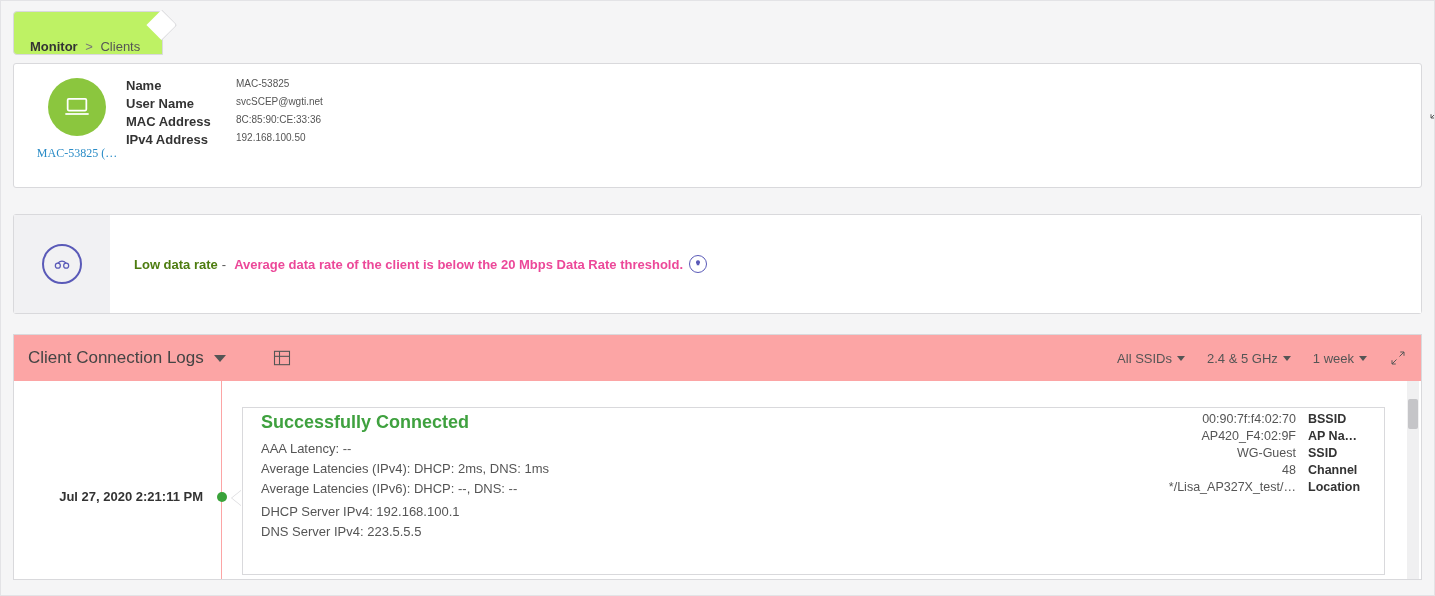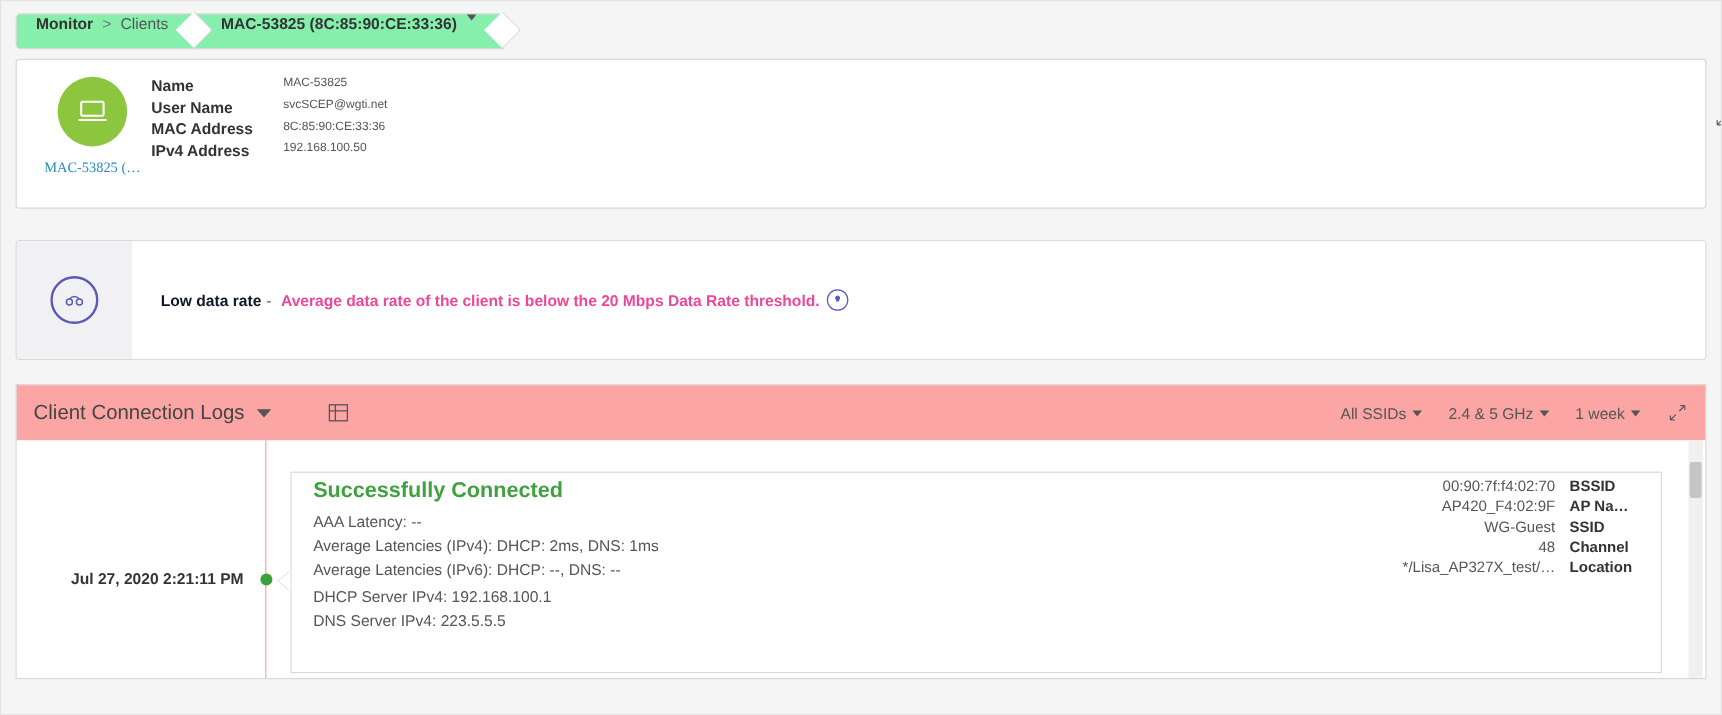--- a/index.html
+++ b/index.html
@@ -20,24 +20,24 @@
 
   
   .breadcrumb-wrap {
     display: flex;
     align-items: center;
     margin-bottom: 8px;
   }
   .crumb {
     position: relative;
     display: inline-flex;
-    align-items: flex-start;
-    height: 30px;
+    align-items: flex-end;
+    height: 44px;
     padding: 0 22px 0 16px;
-    background: #86efac;
+    background: #bef264;
     border: 1px solid #d9d9dc;
     border-radius: 4px 0 0 4px;
     font-size: 13px;
     color: #555;
     margin-right: -6px;
   }
   .crumb:first-child { z-index: 2; }
   .crumb:nth-child(2) { z-index: 1; padding-left: 26px; }
   .crumb-chevron {
     position: absolute;
@@ -128,21 +128,21 @@
     display:flex; align-items:center; justify-content:center;
   }
   .alert-icon-circle svg { width: 20px; height: 20px; }
   .alert-body {
     flex: 1;
     display: flex;
     align-items: center;
     padding: 0 24px;
     background: #fff;
   }
-  .alert-title { font-weight: 600; color: #0f172a; }
+  .alert-title { font-weight: 600; color: #4d7c0f; }
   .alert-text { color: #ec4899; font-weight: bold; }
   .bulb-circle {
     width:18px; height:18px;
     display:inline-flex; align-items:center; justify-content:center;
     vertical-align: middle;
     margin-left: 6px;
     border:1px solid #5a5ab8;
     border-radius:50%;
   }
   .bulb-circle svg { width:10px; height:10px;}
@@ -292,25 +292,20 @@
 </head>
 <body>
 
 <div class="page">
 
   <div class="breadcrumb-wrap">
     <div class="crumb">
       <strong>Monitor</strong>
       <span style="margin:0 4px;color:#777;">&nbsp;&gt;&nbsp;</span>
       <span>Clients</span>
-      <span class="crumb-chevron"></span>
-    </div>
-    <div class="crumb">
-      <strong>MAC-53825 (8C:85:90:CE:33:36)</strong>
-      <span class="tri-down-sm" style="margin-left:8px;"></span>
       <span class="crumb-chevron"></span>
     </div>
   </div>
 
   <div style="position:relative;">
     <div class="card device-card">
       <div class="device-avatar-col">
         <div class="avatar-circle">
           <svg viewBox="0 0 24 24">
             <rect x="4" y="5" width="16" height="10" rx="1" fill="none" stroke="#fff" stroke-width="1.5"></rect>

